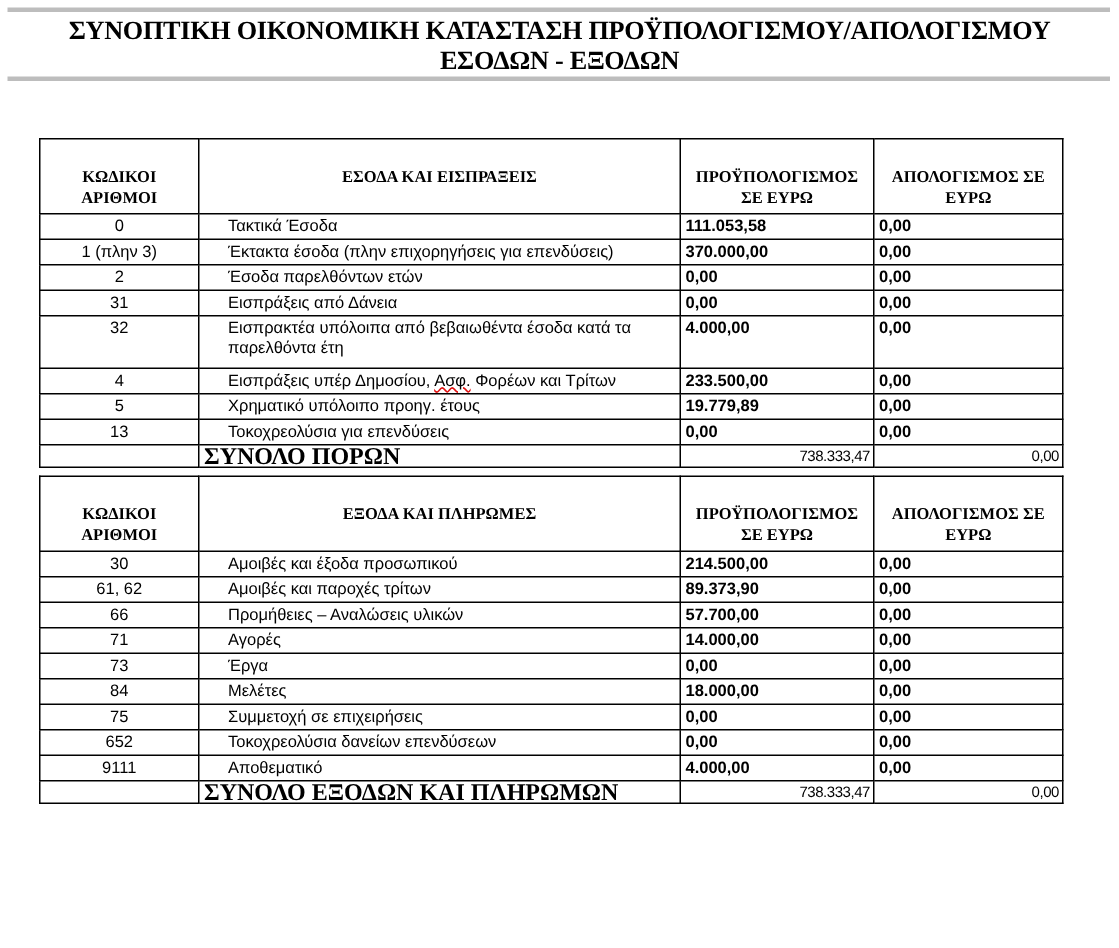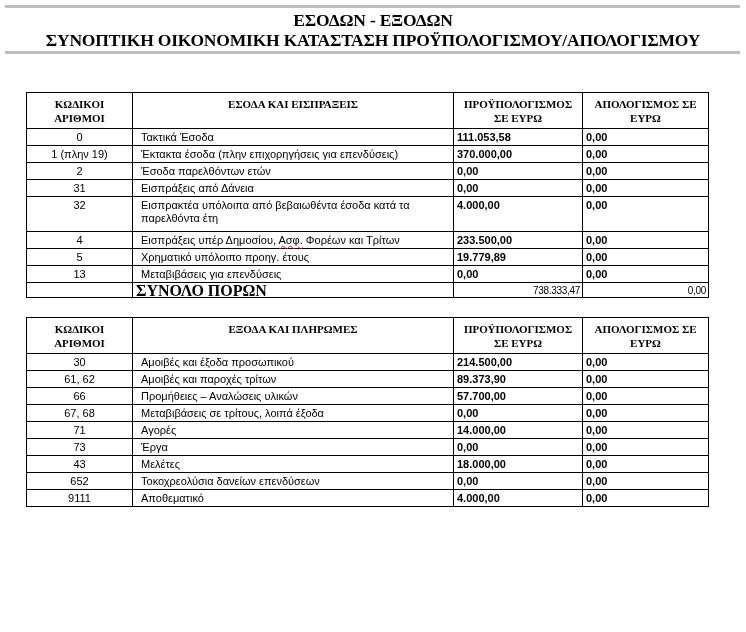--- a/index.html
+++ b/index.html
@@ -3,40 +3,40 @@
   <meta charset="utf-8">
   <style>
     html, body { margin: 0; padding: 0; background: #ffffff; }
     body { width: 746px; height: 632px; position: relative; overflow: hidden; font-family: "Liberation Sans", sans-serif; color: #000; }
     .rule { position: absolute; left: 5px; width: 735px; height: 3px; background: #bdbdbd; }
     .rule.top { top: 5px; }
     .rule.bottom { top: 51px; }
     .title { position: absolute; left: 0; width: 746px; top: 10px; text-align: center; font-family: "Liberation Serif", serif; font-weight: bold; font-size: 17.5px; line-height: 20px; letter-spacing: -0.2px; }
     table.fin { position: absolute; left: 26px; width: 682px; border-collapse: collapse; table-layout: fixed; }
     table.fin td, table.fin th { border: 1.5px solid #000; padding: 0 3px; font-size: 11px; line-height: 13px; vertical-align: middle; }
-    table.fin th { font-family: "Liberation Serif", serif; font-weight: bold; font-size: 11px; line-height: 14px; text-align: center; vertical-align: top; padding-top: 4px; height: 31px; margin-left: 36px; }
+    table.fin th { font-family: "Liberation Serif", serif; font-weight: bold; font-size: 11px; line-height: 14px; text-align: center; vertical-align: top; padding-top: 18px; height: 31px; margin-left: 36px; }
     table.fin td.code { text-align: center; }
-    table.fin td.desc { text-align: left; padding-left: 8px; }
+    table.fin td.desc { text-align: left; padding-left: 19px; }
     table.fin td.num { text-align: left; font-weight: bold; padding-right: 2px; }
     table.fin tr.row td { height: 16px; }
     table.fin tr.row.tall td { height: 32px; vertical-align: top; padding-top: 2px; }
     table.fin tr.total td { height: 14px; }
     table.fin tr.total td.tlabel { font-family: "Liberation Serif", serif; font-weight: bold; font-size: 16px; padding-left: 3px; }
     table.fin tr.total td.tnum { text-align: right; font-size: 10px; font-weight: normal; padding-right: 2px; letter-spacing: -0.3px; }
     #t1 { top: 92px; }
     #t2 { top: 317px; }
     .spell { text-decoration: underline wavy #e01010; text-decoration-thickness: 1px; }
   </style>
 </head>
 <body>
 
 <div class="rule top"></div>
 <div class="title">
+  <div>ΣΥΝΟΠΤΙΚΗ ΟΙΚΟΝΟΜΙΚΗ ΚΑΤΑΣΤΑΣΗ ΠΡΟΫΠΟΛΟΓΙΣΜΟΥ/ΑΠΟΛΟΓΙΣΜΟΥ</div>
   <div>ΕΣΟΔΩΝ - ΕΞΟΔΩΝ</div>
-  <div>ΣΥΝΟΠΤΙΚΗ ΟΙΚΟΝΟΜΙΚΗ ΚΑΤΑΣΤΑΣΗ ΠΡΟΫΠΟΛΟΓΙΣΜΟΥ/ΑΠΟΛΟΓΙΣΜΟΥ</div>
 </div>
 <div class="rule bottom"></div>
 
 <table class="fin" id="t1">
   <colgroup>
     <col style="width:106px">
       <col style="width:321px">
       <col style="width:129px">
       <col style="width:126px">
   </colgroup>
@@ -49,21 +49,21 @@
     </tr>
   </thead>
   <tbody>
     <tr class="row">
       <td class="code">0</td>
       <td class="desc">Τακτικά Έσοδα</td>
       <td class="num">111.053,58</td>
       <td class="num">0,00</td>
     </tr>
     <tr class="row">
-      <td class="code">1 (πλην 19)</td>
+      <td class="code">1 (πλην 3)</td>
       <td class="desc">Έκτακτα έσοδα (πλην επιχορηγήσεις για επενδύσεις)</td>
       <td class="num">370.000,00</td>
       <td class="num">0,00</td>
     </tr>
     <tr class="row">
       <td class="code">2</td>
       <td class="desc">Έσοδα παρελθόντων ετών</td>
       <td class="num">0,00</td>
       <td class="num">0,00</td>
     </tr>
@@ -86,21 +86,21 @@
       <td class="num">0,00</td>
     </tr>
     <tr class="row">
       <td class="code">5</td>
       <td class="desc">Χρηματικό υπόλοιπο προηγ. έτους</td>
       <td class="num">19.779,89</td>
       <td class="num">0,00</td>
     </tr>
     <tr class="row">
       <td class="code">13</td>
-      <td class="desc">Μεταβιβάσεις για επενδύσεις</td>
+      <td class="desc">Τοκοχρεολύσια για επενδύσεις</td>
       <td class="num">0,00</td>
       <td class="num">0,00</td>
     </tr>
     <tr class="total">
       <td></td>
       <td class="tlabel">ΣΥΝΟΛΟ ΠΟΡΩΝ</td>
       <td class="tnum">738.333,47</td>
       <td class="tnum">0,00</td>
     </tr>
   </tbody>
@@ -134,49 +134,55 @@
       <td class="num">89.373,90</td>
       <td class="num">0,00</td>
     </tr>
     <tr class="row">
       <td class="code">66</td>
       <td class="desc">Προμήθειες – Αναλώσεις υλικών</td>
       <td class="num">57.700,00</td>
       <td class="num">0,00</td>
     </tr>
     <tr class="row">
-      <td class="code">67, 68</td>
-      <td class="desc">Μεταβιβάσεις σε τρίτους, λοιπά έξοδα</td>
-      <td class="num">0,00</td>
-      <td class="num">0,00</td>
-    </tr>
-    <tr class="row">
       <td class="code">71</td>
       <td class="desc">Αγορές</td>
       <td class="num">14.000,00</td>
       <td class="num">0,00</td>
     </tr>
     <tr class="row">
       <td class="code">73</td>
       <td class="desc">Έργα</td>
       <td class="num">0,00</td>
       <td class="num">0,00</td>
     </tr>
     <tr class="row">
-      <td class="code">43</td>
+      <td class="code">84</td>
       <td class="desc">Μελέτες</td>
       <td class="num">18.000,00</td>
+      <td class="num">0,00</td>
+    </tr>
+    <tr class="row">
+      <td class="code">75</td>
+      <td class="desc">Συμμετοχή σε επιχειρήσεις</td>
+      <td class="num">0,00</td>
       <td class="num">0,00</td>
     </tr>
     <tr class="row">
       <td class="code">652</td>
       <td class="desc">Τοκοχρεολύσια δανείων επενδύσεων</td>
       <td class="num">0,00</td>
       <td class="num">0,00</td>
     </tr>
     <tr class="row">
       <td class="code">9111</td>
       <td class="desc">Αποθεματικό</td>
       <td class="num">4.000,00</td>
       <td class="num">0,00</td>
     </tr>
+    <tr class="total">
+      <td></td>
+      <td class="tlabel">ΣΥΝΟΛΟ ΕΞΟΔΩΝ ΚΑΙ ΠΛΗΡΩΜΩΝ</td>
+      <td class="tnum">738.333,47</td>
+      <td class="tnum">0,00</td>
+    </tr>
   </tbody>
 </table>
 
 </body></html>

